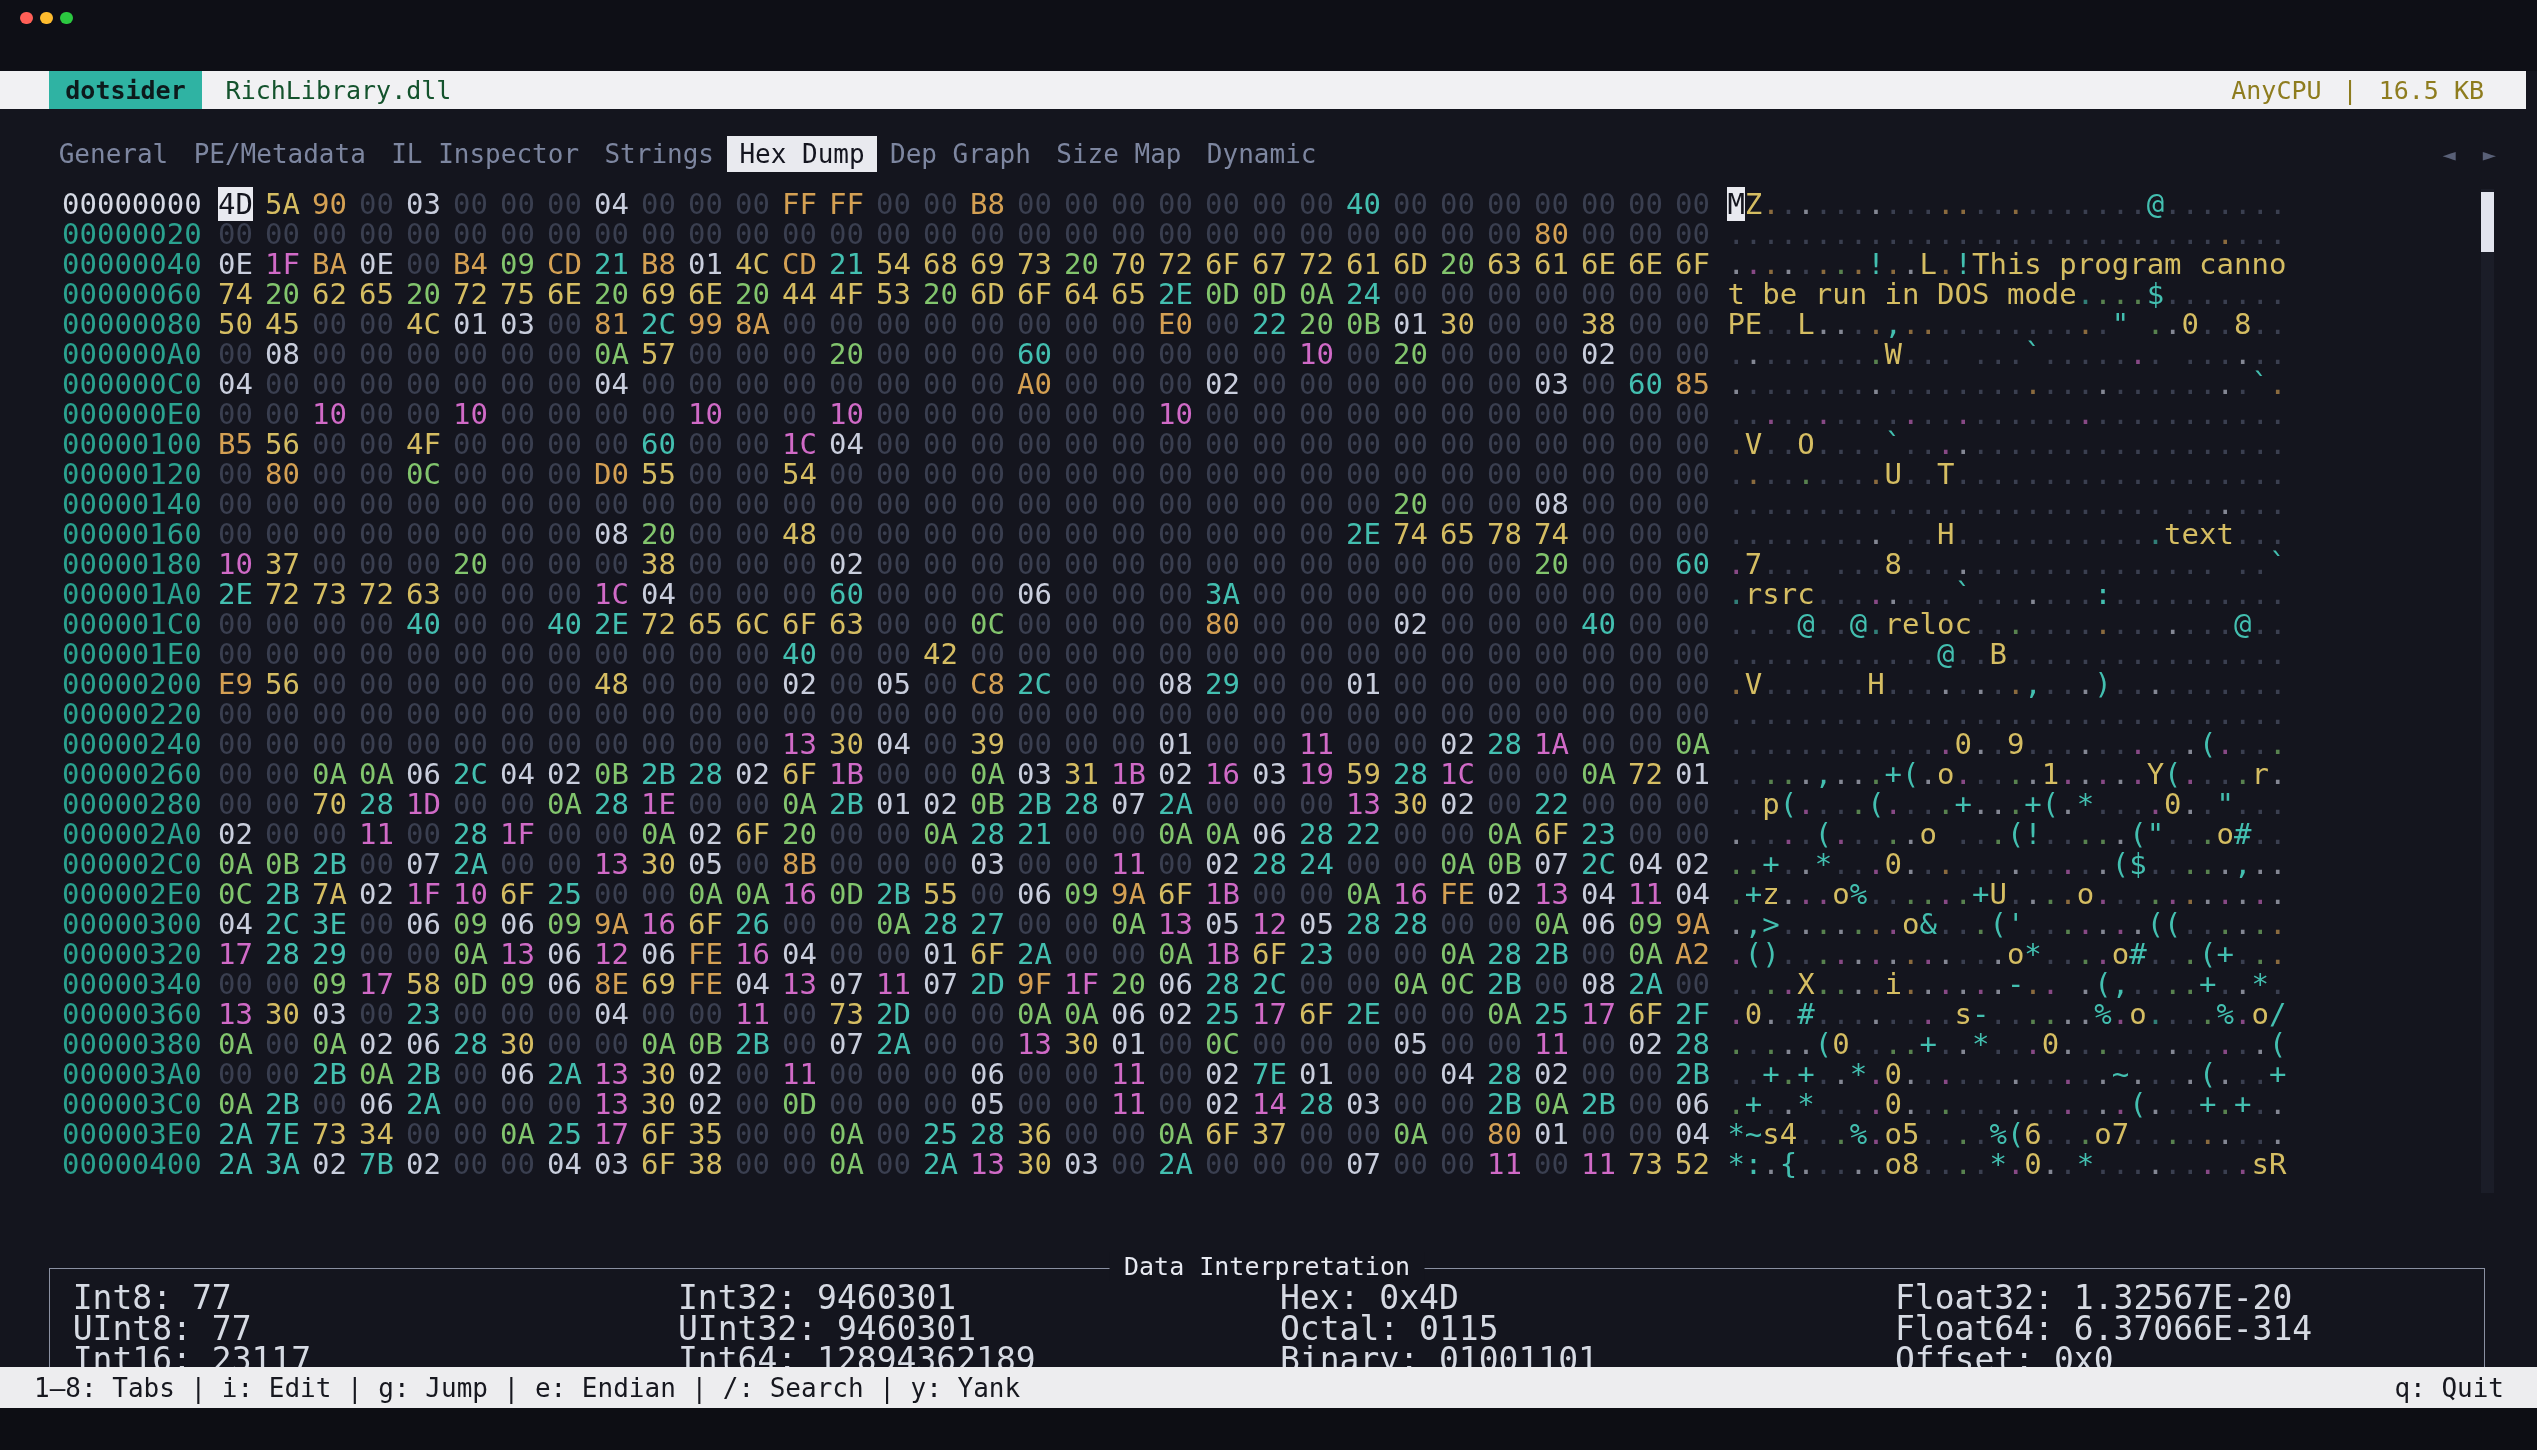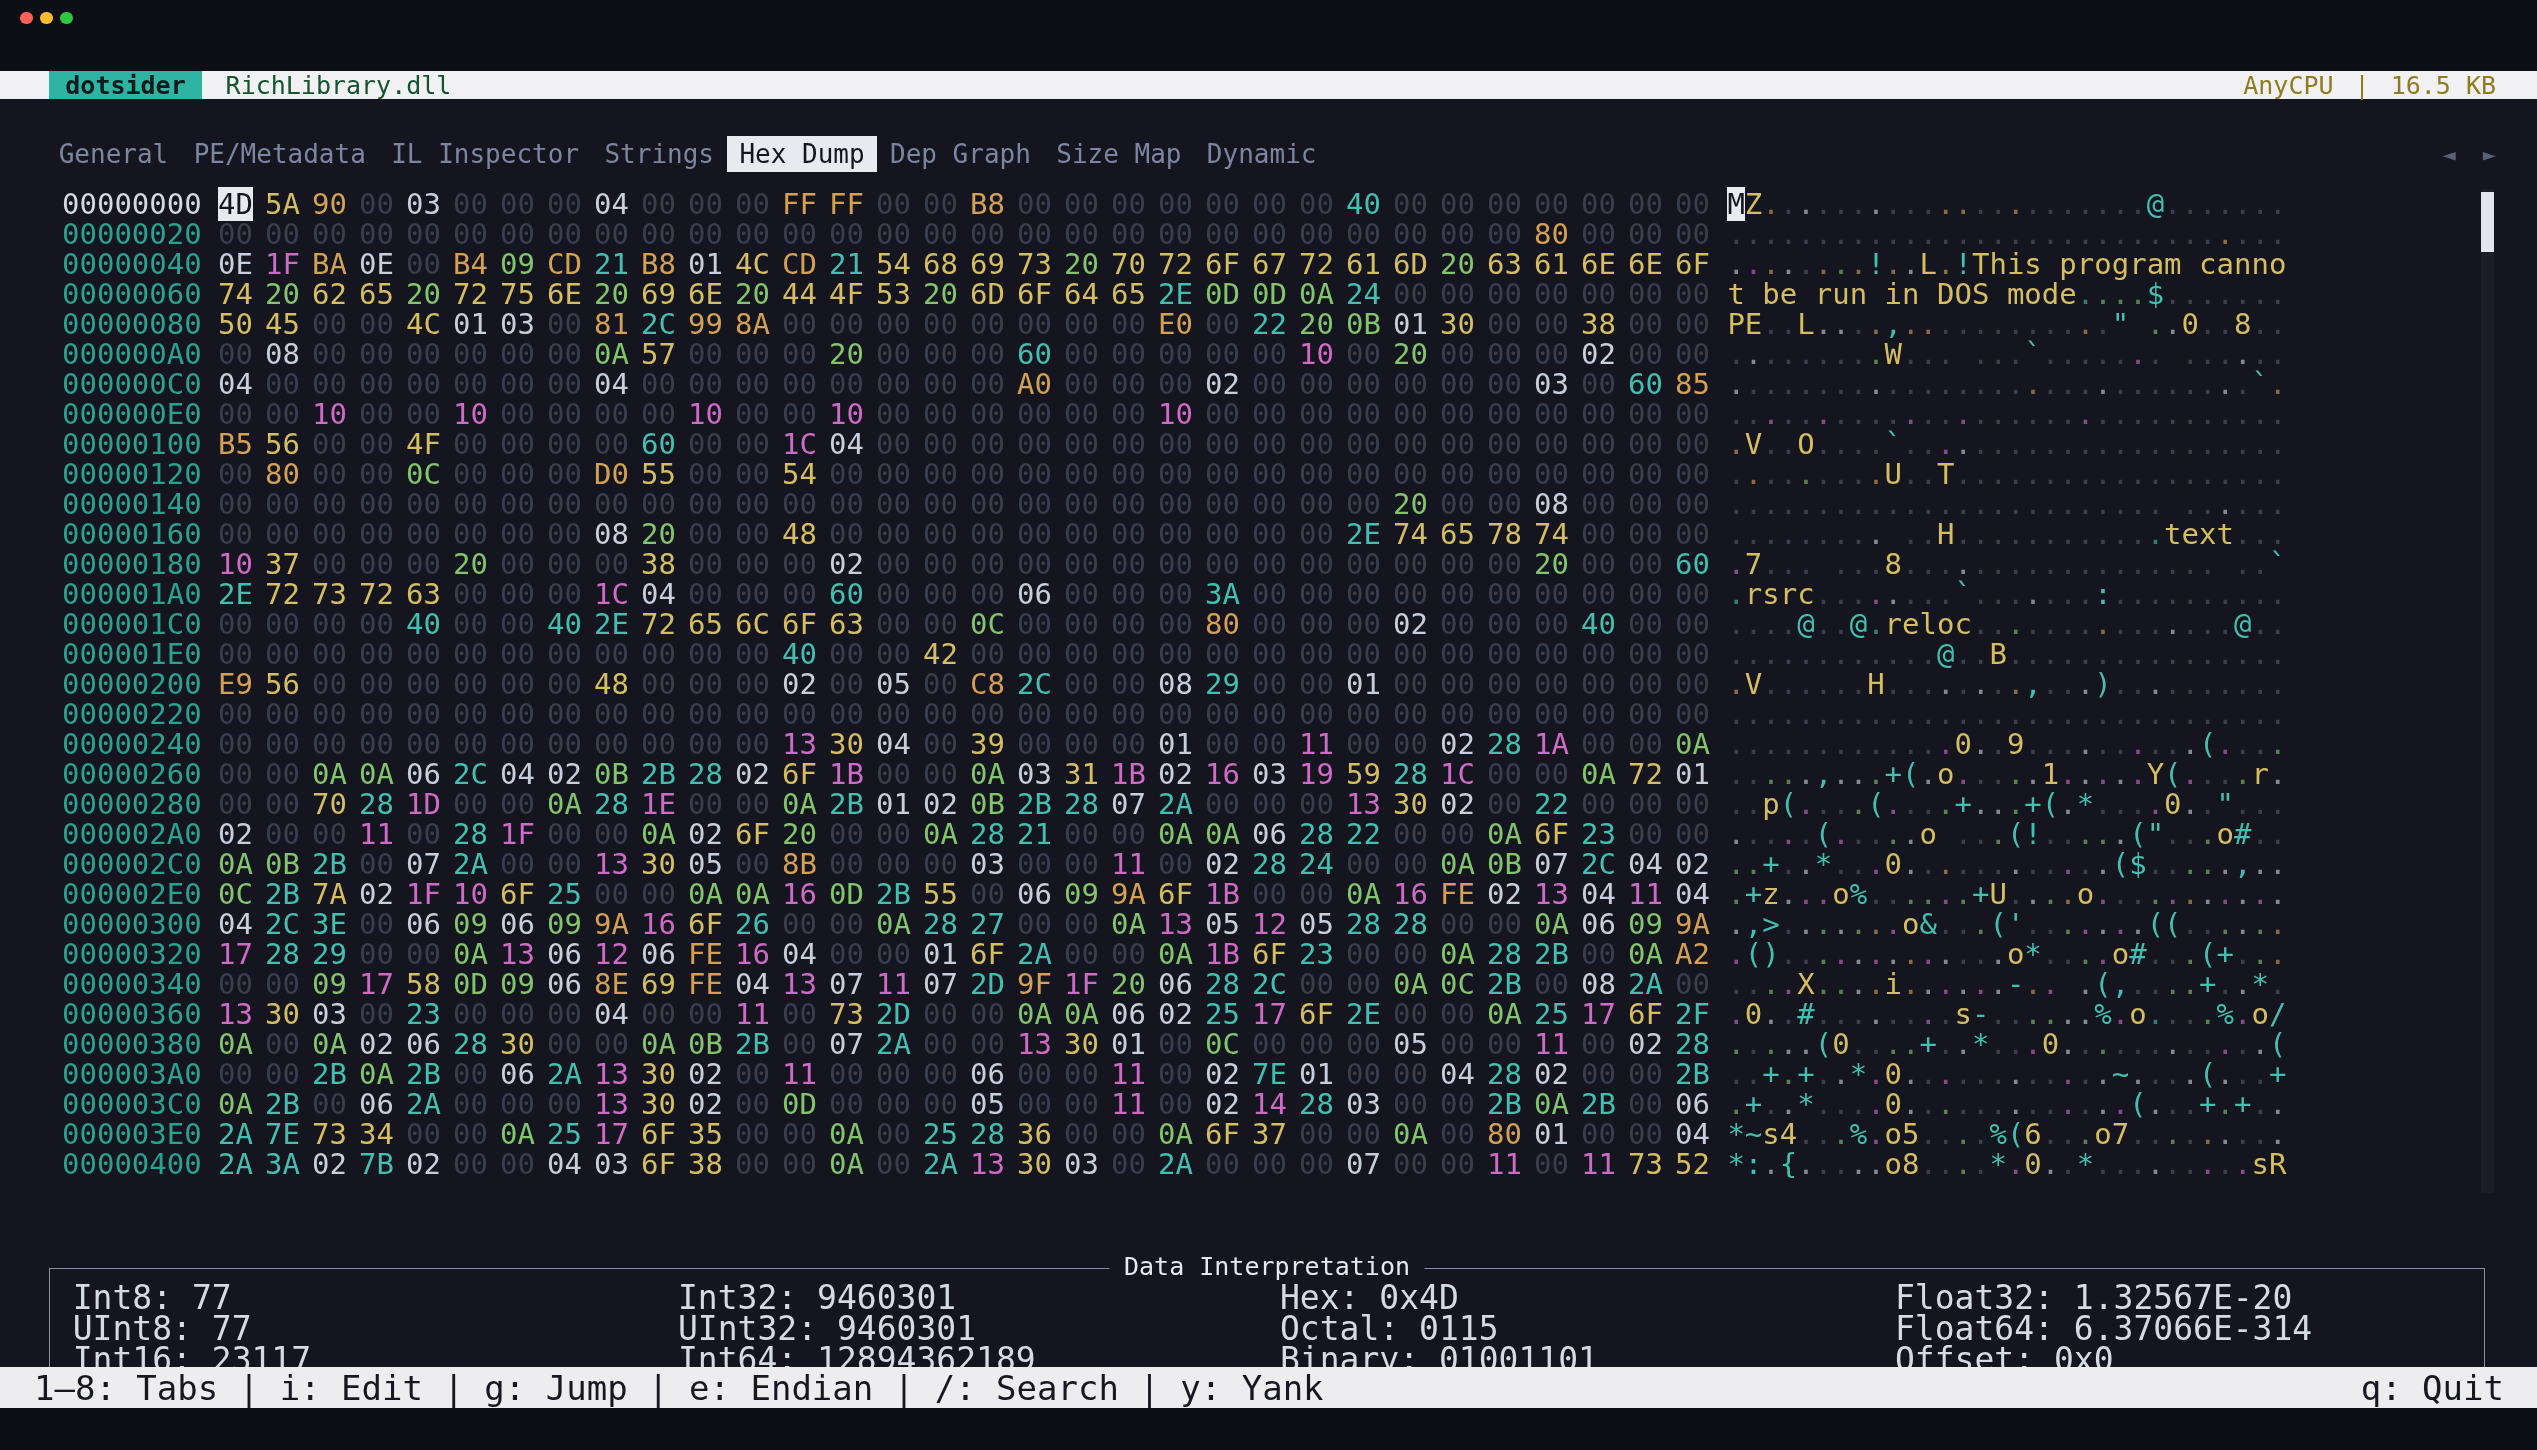--- a/index.html
+++ b/index.html
@@ -5,21 +5,21 @@
   html,body{margin:0;padding:0;background:#0b0c11;}
   .screen{position:relative;width:2538px;height:1450px;background:#14151e;overflow:hidden;
           font-family:"DejaVu Sans Mono",monospace;color:#c8cdd9;}
   
   .chrome{position:absolute;top:0;left:0;right:0;height:71px;background:#0e0f16;}
   .dot{position:absolute;top:11.8px;width:12.7px;height:12.7px;border-radius:50%;}
   .dot.red{left:20px;background:var(--tl-close);}
   .dot.yellow{left:40px;background:var(--tl-min);}
   .dot.green{left:60px;background:var(--tl-max);}
   
-  .titlebar{position:absolute;top:71px;left:0;right:0;height:28px;background:#f1f1f3;
+  .titlebar{position:absolute;top:71px;left:0;right:12px;height:38px;background:#f1f1f3;
             display:flex;align-items:center;font-size:25px;}
   .app-chip{background:#2fb3a3;color:#0d1a1c;font-weight:bold;height:100%;
             display:flex;align-items:center;padding:0 16.3px;margin-left:49px;}
   .file-name{color:#14532d;margin-left:23.6px;}
   .tb-right{margin-left:auto;margin-right:42px;color:#8e7c1e;display:flex;gap:21px;}
   
   .tabbar{position:absolute;top:134px;left:0;right:0;height:40px;display:flex;align-items:center;
           font-size:26px;color:#7d86a0;padding-left:40px;margin-left:6px;}
   .tabs{display:flex;}
   .tab{padding:2.7px 12.7px;white-space:nowrap;}
@@ -41,21 +41,21 @@
   .sb-thumb{position:absolute;top:2.7px;left:0;width:12.7px;height:60px;background:#e2e4ee;}
   
   .interp{position:absolute;left:49px;right:53px;top:1268px;height:145px;
           border:1.8px solid #8a90a2;background:#14151e;}
   .interp-title{position:absolute;top:-17px;left:50%;transform:translateX(-50%);
                 background:#14151e;padding:0 14.5px;font-size:25px;color:#e7e9f1;white-space:nowrap;}
   .icol{position:absolute;top:12.7px;font-size:33px;line-height:31px;color:#d6dae3;white-space:nowrap;}
   .icol.c0{left:22.7px;} .icol.c1{left:628px;} .icol.c2{left:1230px;} .icol.c3{left:1845px;}
   
   .statusbar{position:absolute;left:0;right:0;top:1367px;height:42px;background:#ededef;color:#17181f;
-             font-size:34px;display:flex;align-items:center;justify-content:space-between;
+             font-size:26px;display:flex;align-items:center;justify-content:space-between;
              padding:0 34px;box-sizing:border-box;}
   .bottom-gap{position:absolute;left:0;right:0;bottom:0;height:42px;background:#0d0e14;}
 </style>
 </head>
 <body>
 
 <div class="screen">
 
   <div class="chrome">
     <span class="dot red"></span>

